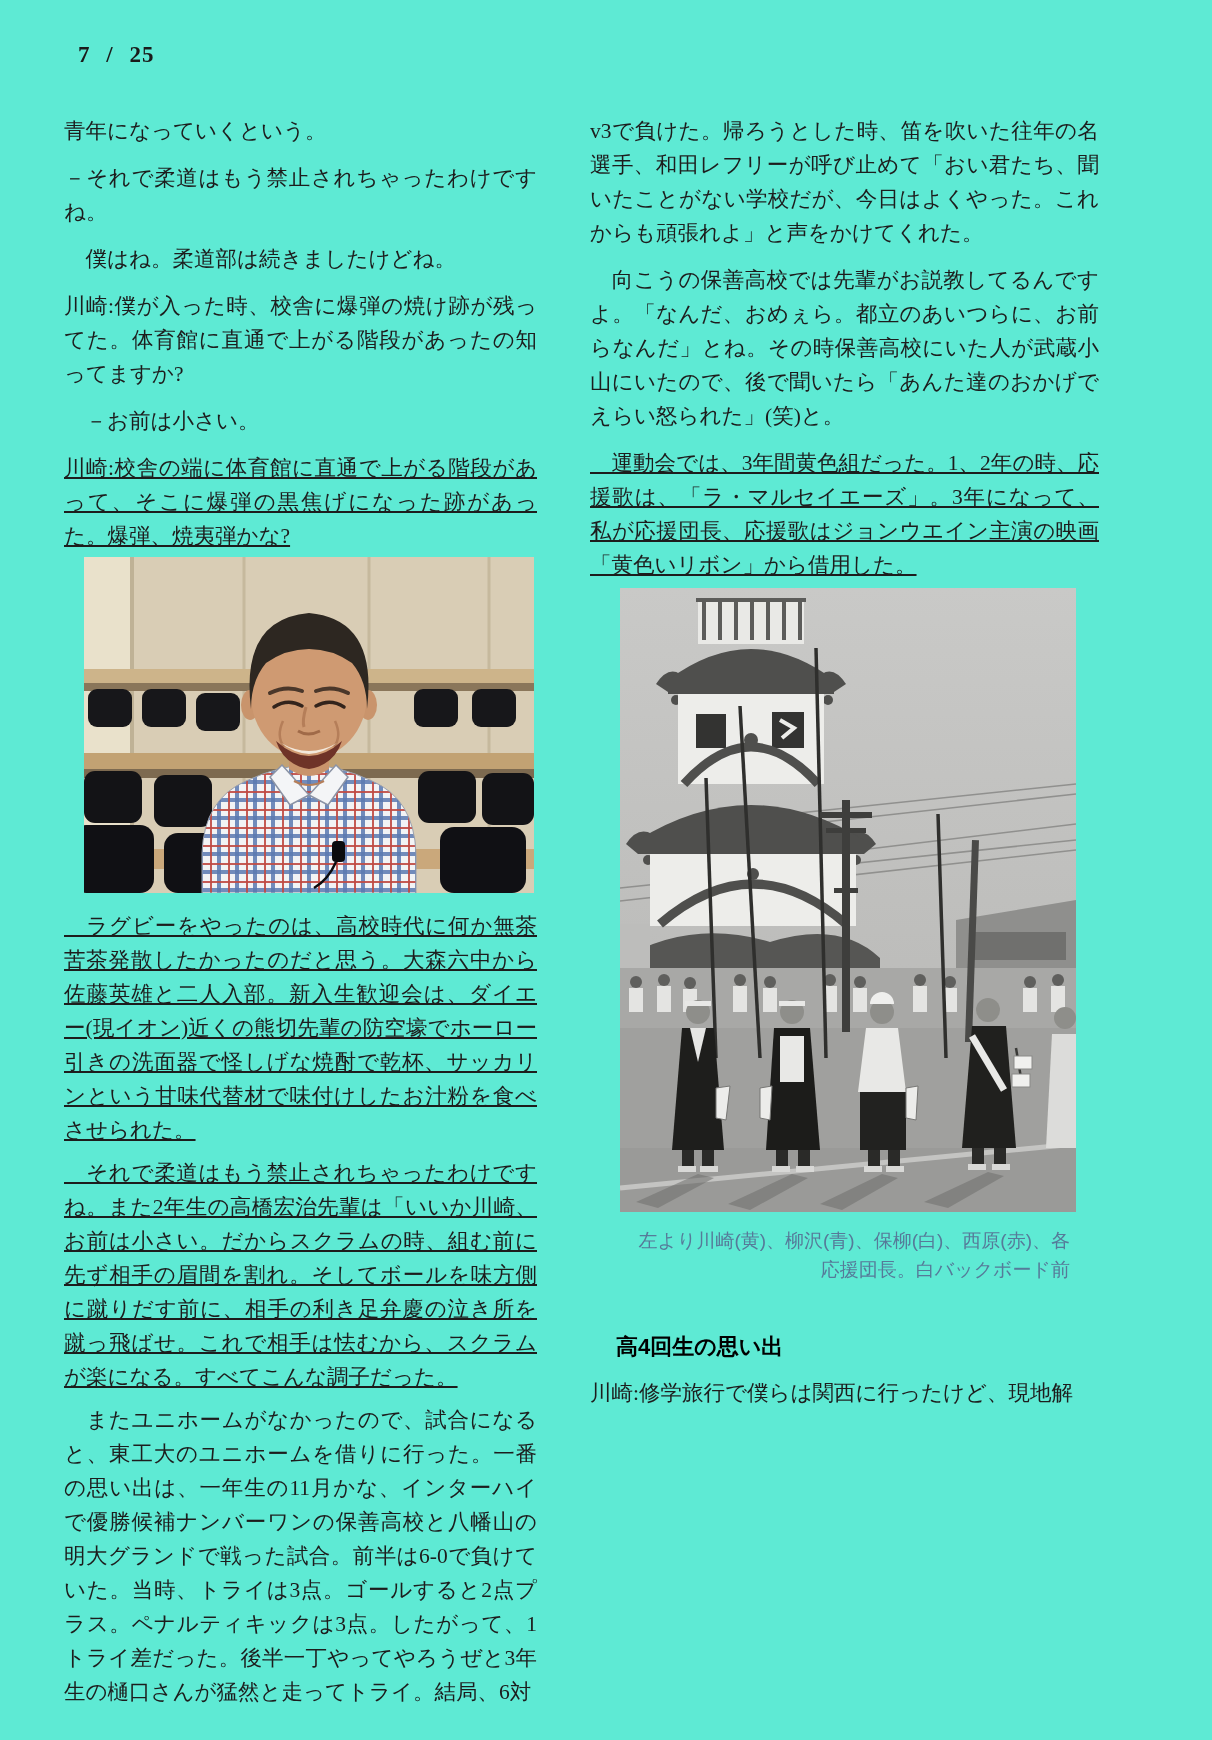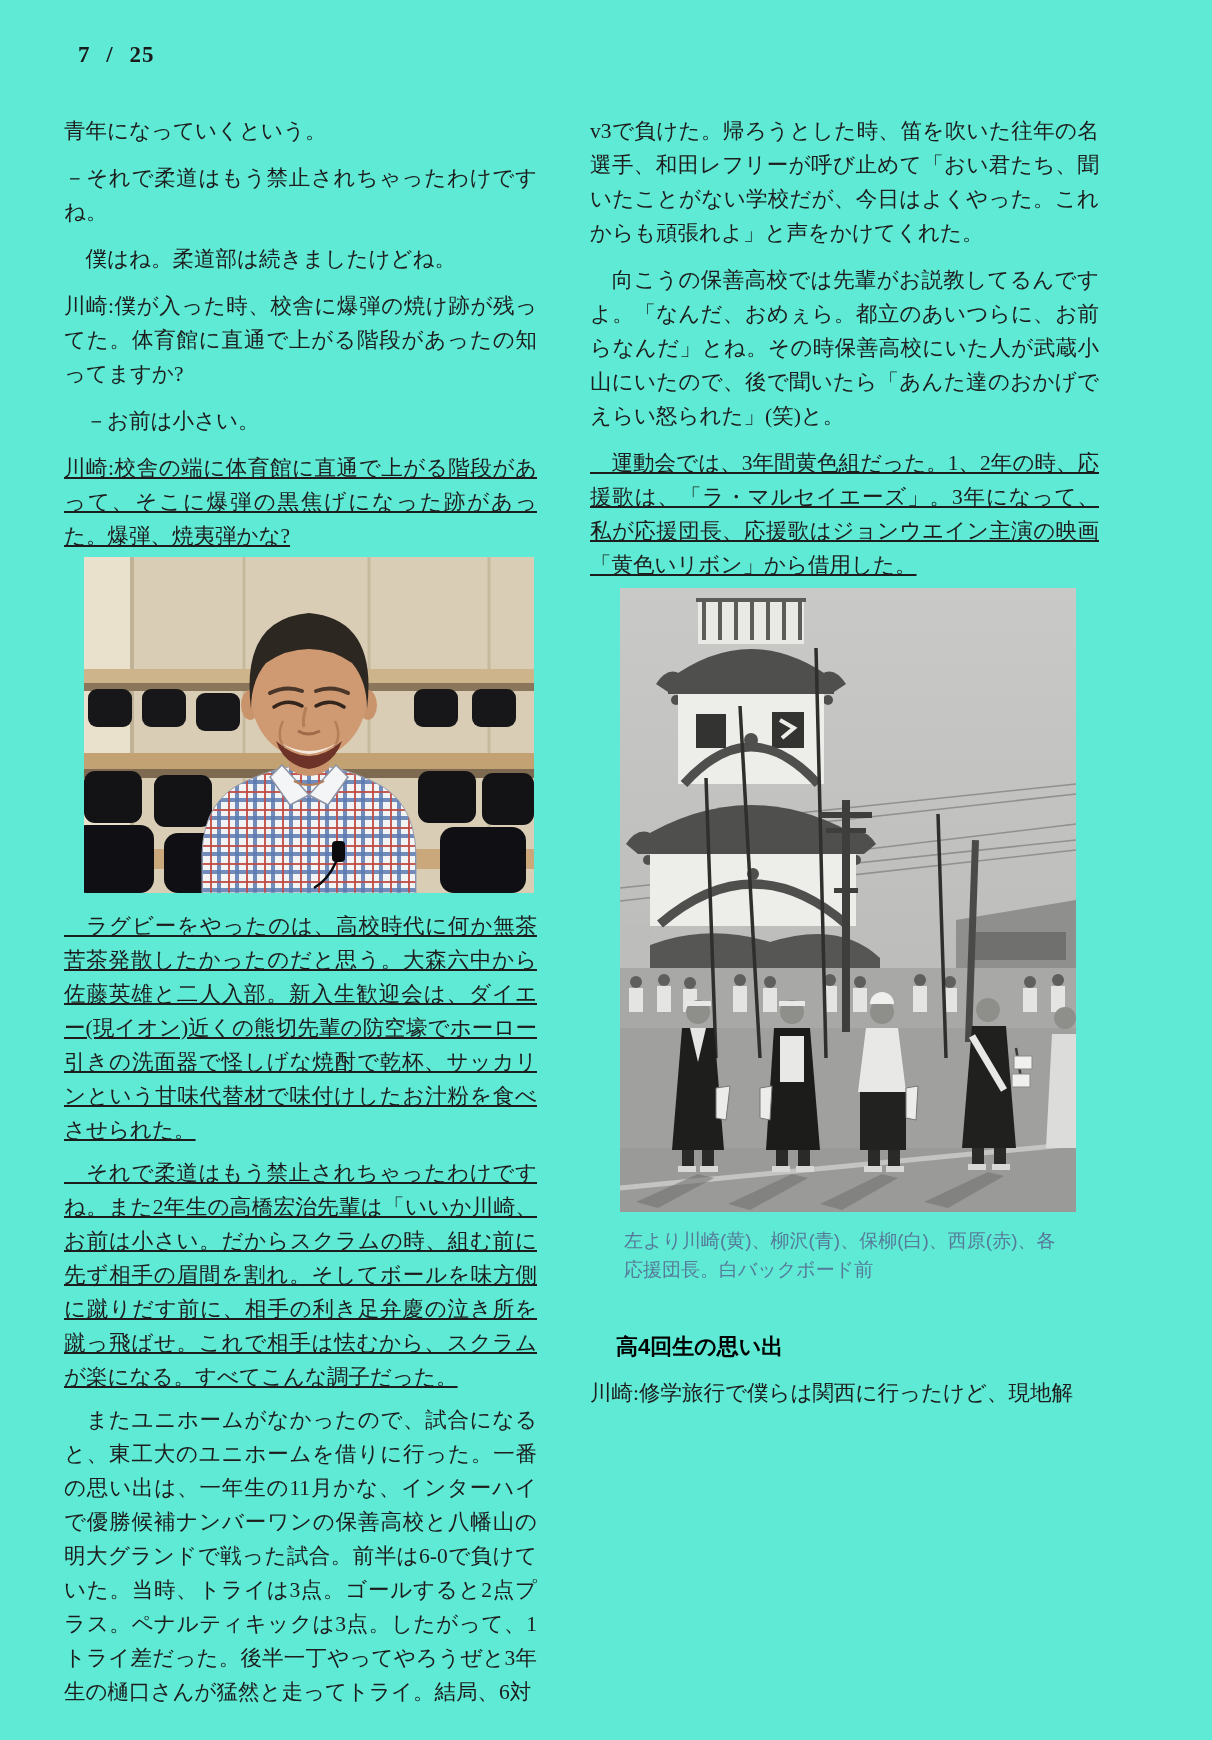--- a/index.html
+++ b/index.html
@@ -28,21 +28,21 @@
     margin:64px 0 14px 0; padding-left:30px;
   }
   .col-right h2.sec { margin-top:48px; padding-left:26px; }
   figure { padding:0; }
   figure.photo1 { margin:0 0 16px 20px; width:450px; height:336px; }
   figure.photo2 { margin:6px 0 0 30px;  width:456px; height:624px; }
   figure svg { display:block; width:100%; height:100%; }
   .caption {
     margin:14px 0 0 34px; width:446px;
     font-family:"Liberation Sans","DejaVu Sans",sans-serif;
-    font-size:19px; line-height:29px; color:#567a99; text-align:left;
+    font-size:19px; line-height:29px; color:#567a99; text-align:right;
   }
 </style>
 </head>
 <body>
 
 <div class="page">
 
   <div class="pagenum">7 / 25</div>
 
   <div class="col col-left">

